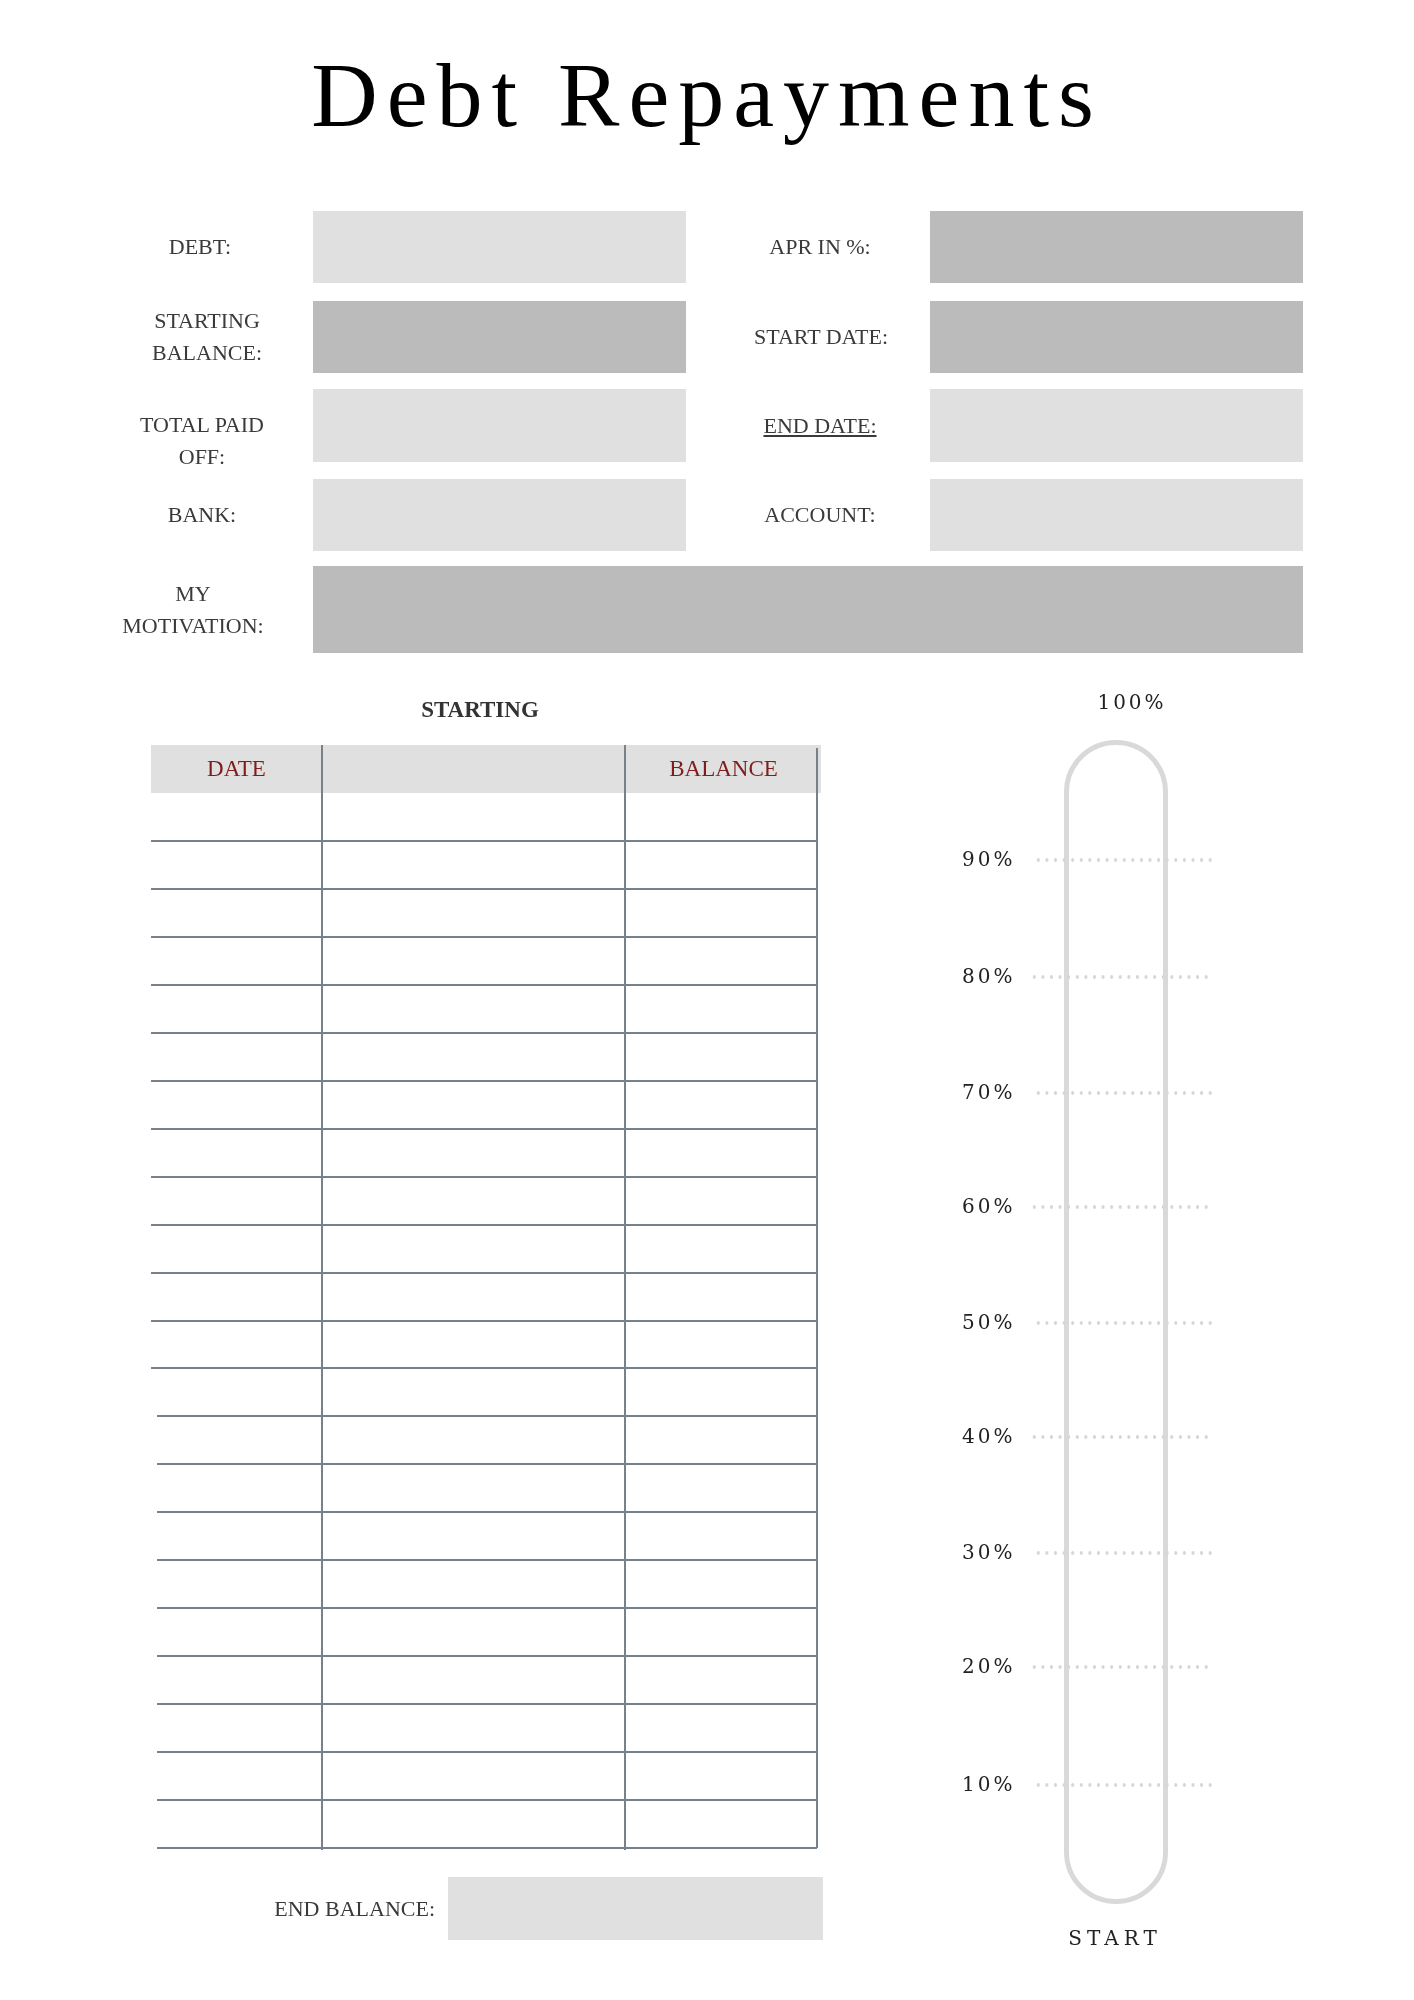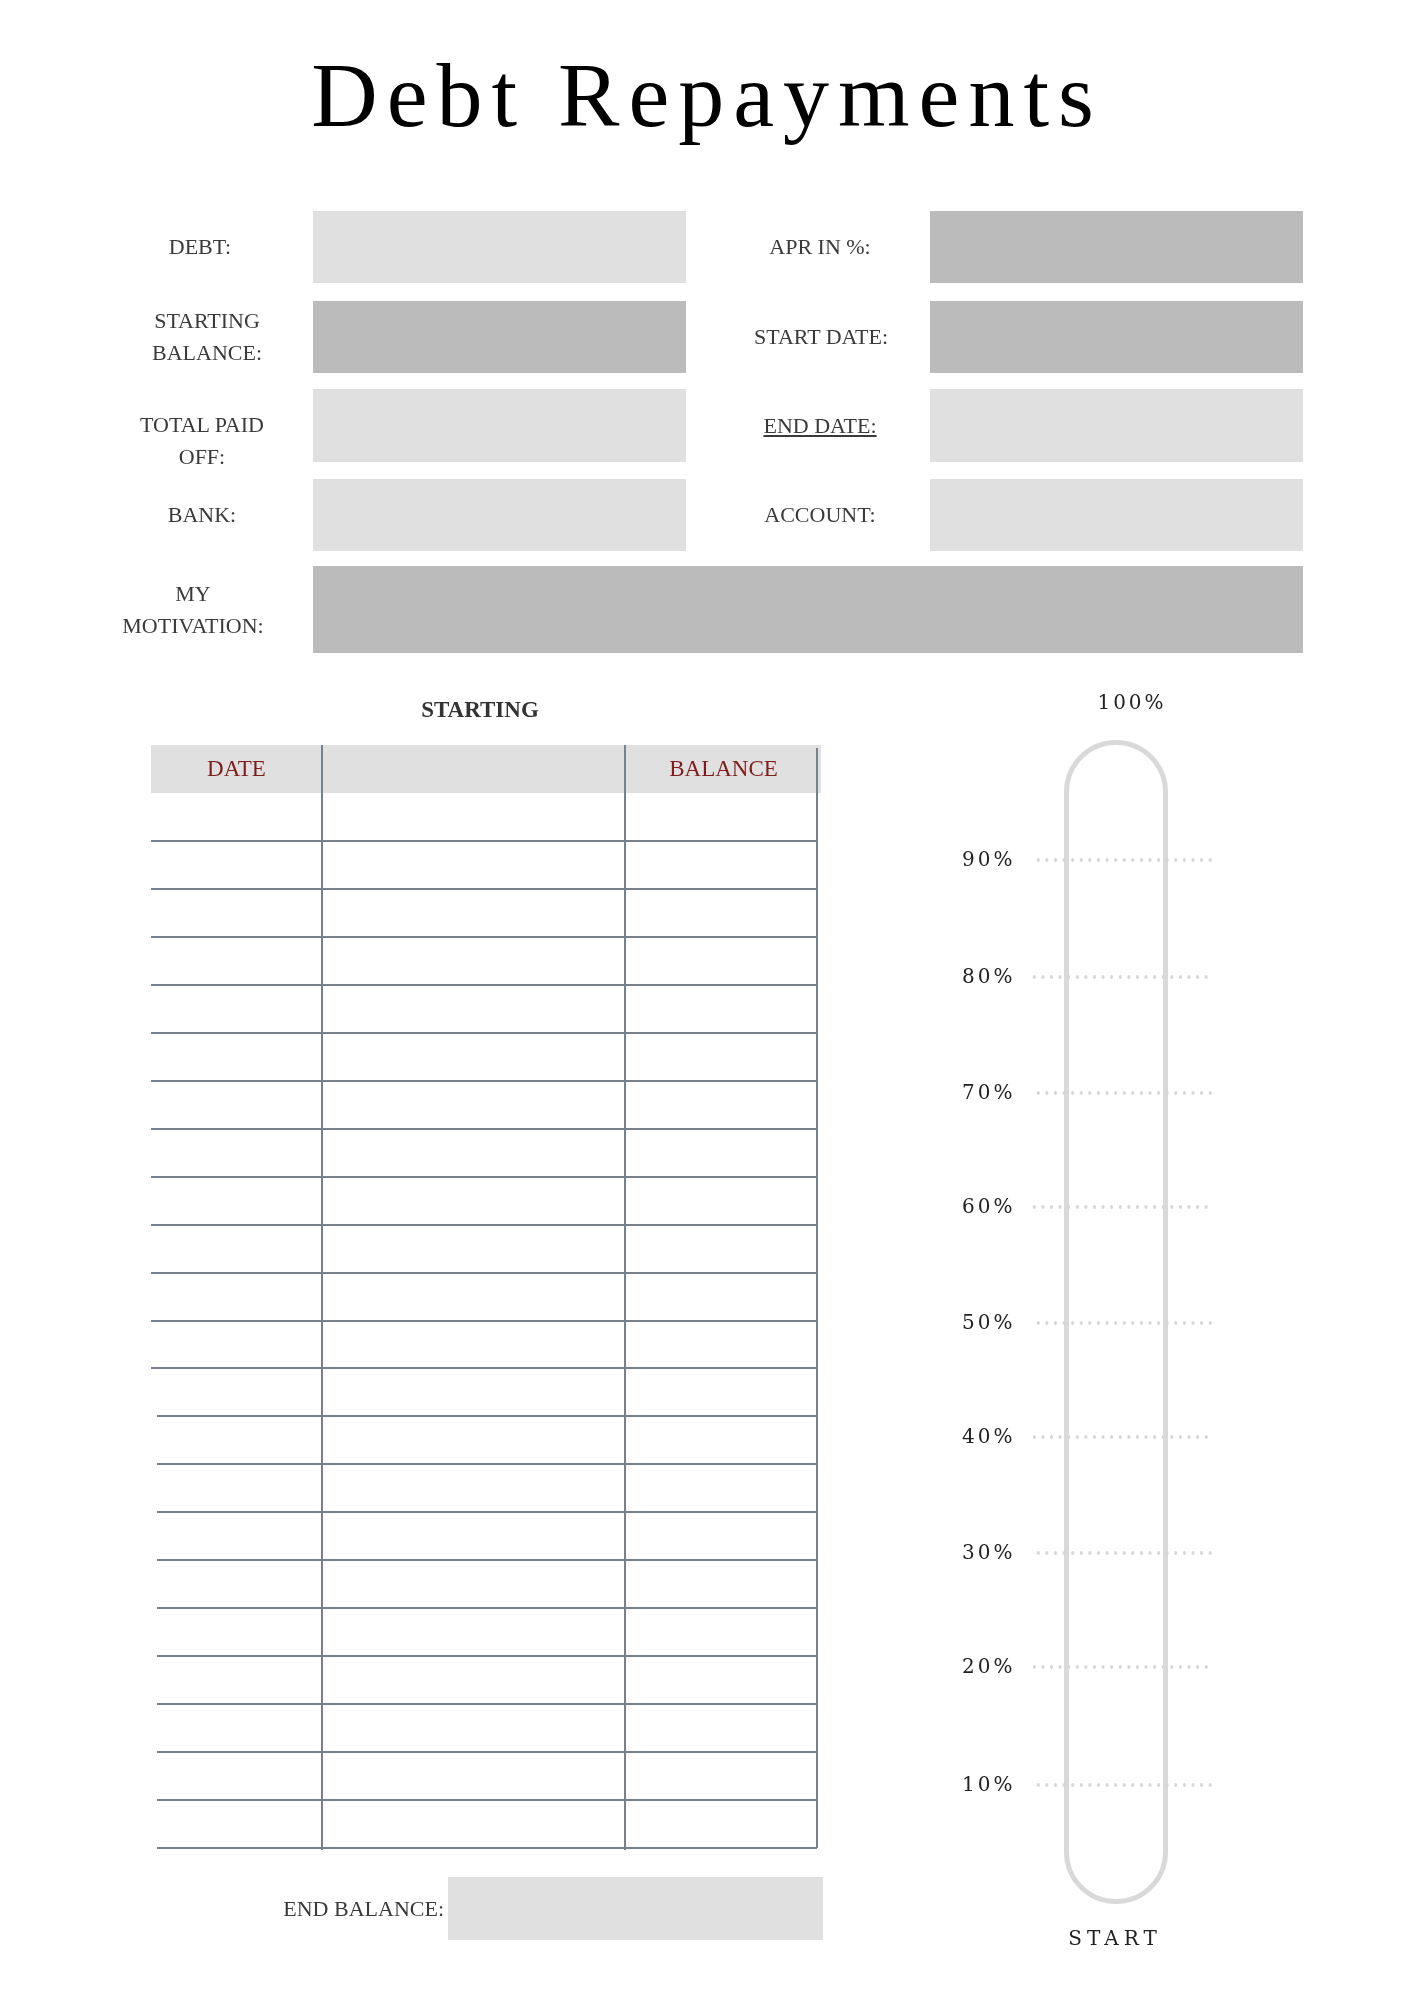--- a/index.html
+++ b/index.html
@@ -200,21 +200,21 @@
     </div>
     <div class="hline" style="left: 157px; top: 1799px; width: 660px;"></div>
     <div class="abs" style="left: 151px; top: 1800px; width: 666px; height: 48px;">
       <span style="position: absolute; left: 0px; width: 170px; height: 100%;"></span>
       <span style="position: absolute; left: 171px; width: 303px; height: 100%;"></span>
       <span style="position: absolute; left: 475px; width: 190px; height: 100%;"></span>
     </div>
     <div class="hline" style="left: 157px; top: 1847px; width: 660px;"></div>
   </div>
 
-<div class="abs label" style="left:244px;width:200px;top:1877px;height:63px;justify-content:flex-end;">END BALANCE:</div>
+<div class="abs label" style="left:235px;width:200px;top:1877px;height:63px;justify-content:flex-end;">END BALANCE:</div>
 <div class="abs field light" style="left:448px;top:1877px;width:375px;height:63px;"></div>
 
 <div class="abs pct" style="left:1070px;width:80px;top:690px;text-align:center;margin-left:22px;">100%</div>
 <div class="abs thermo"></div>
 <div id="levels" class="abs" style="left:0;top:0;width:0;height:0;">
     <div class="abs pct" style="left: 962px; top: 847px;">90%</div>
     <div class="dots" style="left: 1034px; top: 858px; width: 182px;"></div>
     <div class="abs pct" style="left: 962px; top: 964px;">80%</div>
     <div class="dots" style="left: 1030px; top: 975px; width: 182px;"></div>
     <div class="abs pct" style="left: 962px; top: 1080px;">70%</div>

